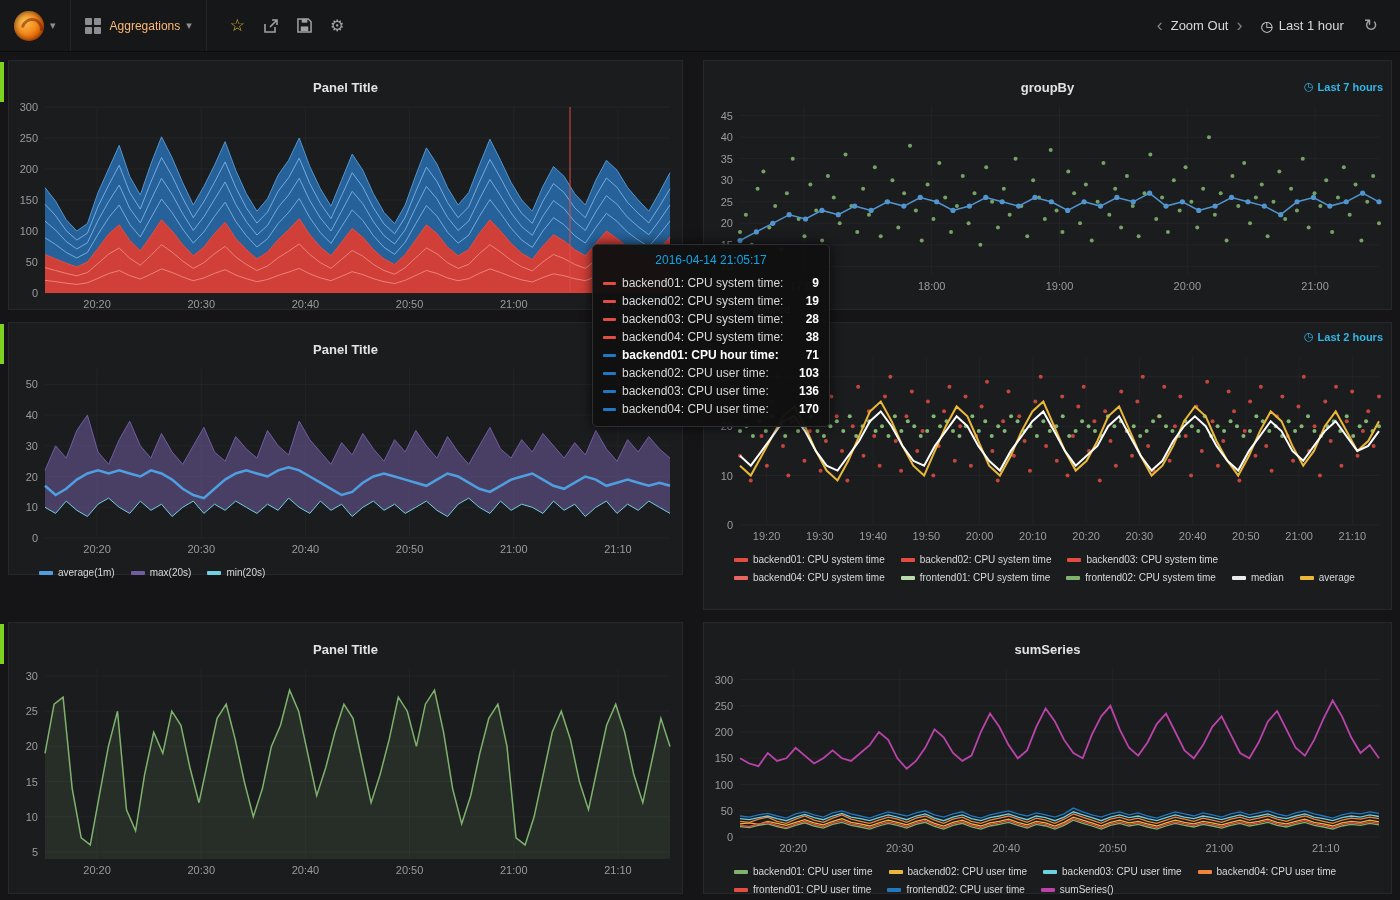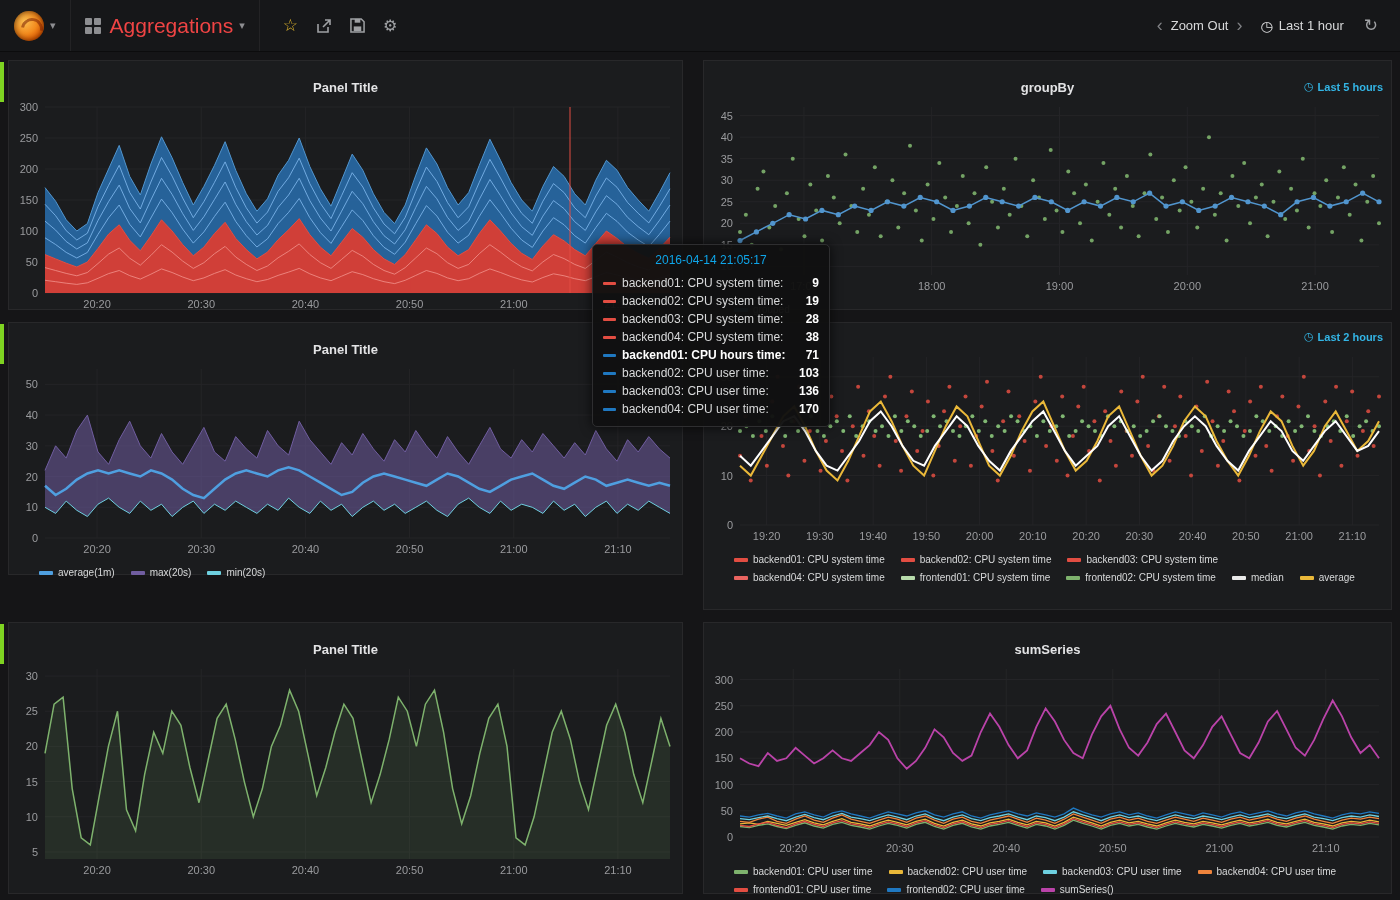--- a/index.html
+++ b/index.html
@@ -18,21 +18,21 @@
 
   
   .navbar{height:52px;background:var(--nav-bg);display:flex;align-items:stretch;border-bottom:1px solid var(--nav-border);}
   .nb-block{display:flex;align-items:center;padding:0 14px;border-right:1px solid #232325;cursor:pointer;}
   .nb-plain{border-right:none;}
   .logo-mark{width:30px;height:30px;border-radius:50%;background:radial-gradient(circle at 35% 35%, #fbbf50 0%, #f38b1e 45%, #e35a00 75%, #b23c00 100%);position:relative;box-shadow:0 0 6px rgba(0,0,0,.6) inset;}
   .logo-mark::after{content:"";position:absolute;left:7px;top:7px;width:16px;height:16px;border-radius:50%;border:3px solid rgba(120,30,0,.55);border-left-color:transparent;border-bottom-color:transparent;transform:rotate(-35deg);}
   .caret{color:#8d8e91;font-size:11px;margin-left:6px;}
   .grid-icon{display:grid;grid-template-columns:7px 7px;grid-gap:2px;margin-right:9px;}
   .grid-icon i{width:7px;height:7px;background:#8d8e91;border-radius:1px;}
-  .dash-title{font-size:21px;color:#ef4444;}
+  .dash-title{font-size:12px;color:#fdba74;}
   .nb-icon{font-size:16px;color:#9fa1a4;padding:0 9px;display:flex;align-items:center;cursor:pointer;}
   .nb-icon.star{color:#dfb52c;font-size:17px;}
   .nb-icon svg{display:block;}
   .nb-spacer{flex:1;}
   .nb-right{display:flex;align-items:center;padding-right:12px;}
   .chev{color:#7f8084;font-size:18px;padding:0 8px;cursor:pointer;}
   .nb-text{font-size:13px;color:var(--txt);cursor:pointer;}
   .timepicker{display:flex;align-items:center;margin:0 10px;cursor:pointer;}
   .timepicker .clk{margin-right:6px;color:var(--txt);font-size:14px;}
   .refresh{font-size:17px;color:#9fa1a4;padding:0 10px;cursor:pointer;}
@@ -160,21 +160,21 @@
           <path d="M36.0 168.6 L46.6 171.5 L57.2 174.4 L67.8 176.8 L78.4 173.5 L89.0 164.5 L99.6 155.1 L110.2 149.0 L120.7 159.2 L131.3 166.2 L141.9 156.4 L152.5 145.7 L163.1 153.1 L173.7 162.1 L184.3 169.4 L194.9 163.7 L205.5 154.7 L216.1 147.4 L226.7 158.0 L237.3 165.4 L247.9 171.5 L258.5 167.0 L269.1 158.8 L279.6 152.3 L290.2 144.9 L300.8 155.5 L311.4 163.7 L322.0 169.4 L332.6 160.4 L343.2 151.4 L353.8 157.2 L364.4 165.4 L375.0 171.5 L385.6 175.2 L396.2 168.6 L406.8 158.8 L417.4 149.0 L427.9 154.7 L438.5 163.7 L449.1 169.4 L459.7 165.4 L470.3 154.7 L480.9 145.7 L491.5 153.1 L502.1 161.3 L512.7 167.8 L523.3 171.9 L533.9 162.9 L544.5 155.5 L555.1 159.6 L565.7 165.4 L576.3 169.4 L586.8 161.3 L597.4 153.1 L608.0 158.0 L618.6 163.7 L629.2 167.8 L639.8 171.1 L650.4 164.5 L661.0 157.2 " fill="none" stroke="#F2928C" stroke-width="1" stroke-opacity="0.8"></path>
           <line x1="561" y1="8" x2="561" y2="194" stroke="#E24D42" stroke-width="1"></line>
         </svg></div>
   </section>
 
   <section class="panel" style="height:250px">
     <header>
       <h2>groupBy</h2>
       <span class="badge">
         <span>◷</span>
-        <span>Last 5 hours</span>
+        <span>Last 7 hours</span>
       </span>
     </header>
     <div class="chart" id="c2"><svg width="687" height="196">
           <line x1="99.9" y1="8" x2="99.9" y2="176" stroke="#242427" stroke-width="1"></line>
           <text x="99.9" y="191" fill="#9a9b9e" font-size="11" text-anchor="middle">17:00</text>
           <line x1="227.7" y1="8" x2="227.7" y2="176" stroke="#242427" stroke-width="1"></line>
           <text x="227.7" y="191" fill="#9a9b9e" font-size="11" text-anchor="middle">18:00</text>
           <line x1="355.5" y1="8" x2="355.5" y2="176" stroke="#242427" stroke-width="1"></line>
           <text x="355.5" y="191" fill="#9a9b9e" font-size="11" text-anchor="middle">19:00</text>
           <line x1="483.3" y1="8" x2="483.3" y2="176" stroke="#242427" stroke-width="1"></line>
@@ -831,21 +831,21 @@
         <span class="lbl">backend03: CPU system time:</span>
         <span class="val">28</span>
       </div>
       <div class="tt-row">
         <span class="dash" style="background: rgb(226, 77, 66);"></span>
         <span class="lbl">backend04: CPU system time:</span>
         <span class="val">38</span>
       </div>
       <div class="tt-row bold">
         <span class="dash" style="background: rgb(31, 120, 193);"></span>
-        <span class="lbl">backend01: CPU hours time:</span>
+        <span class="lbl">backend01: CPU hour time:</span>
         <span class="val">71</span>
       </div>
       <div class="tt-row">
         <span class="dash" style="background: rgb(31, 120, 193);"></span>
         <span class="lbl">backend02: CPU user time:</span>
         <span class="val">103</span>
       </div>
       <div class="tt-row">
         <span class="dash" style="background: rgb(31, 120, 193);"></span>
         <span class="lbl">backend03: CPU user time:</span>

